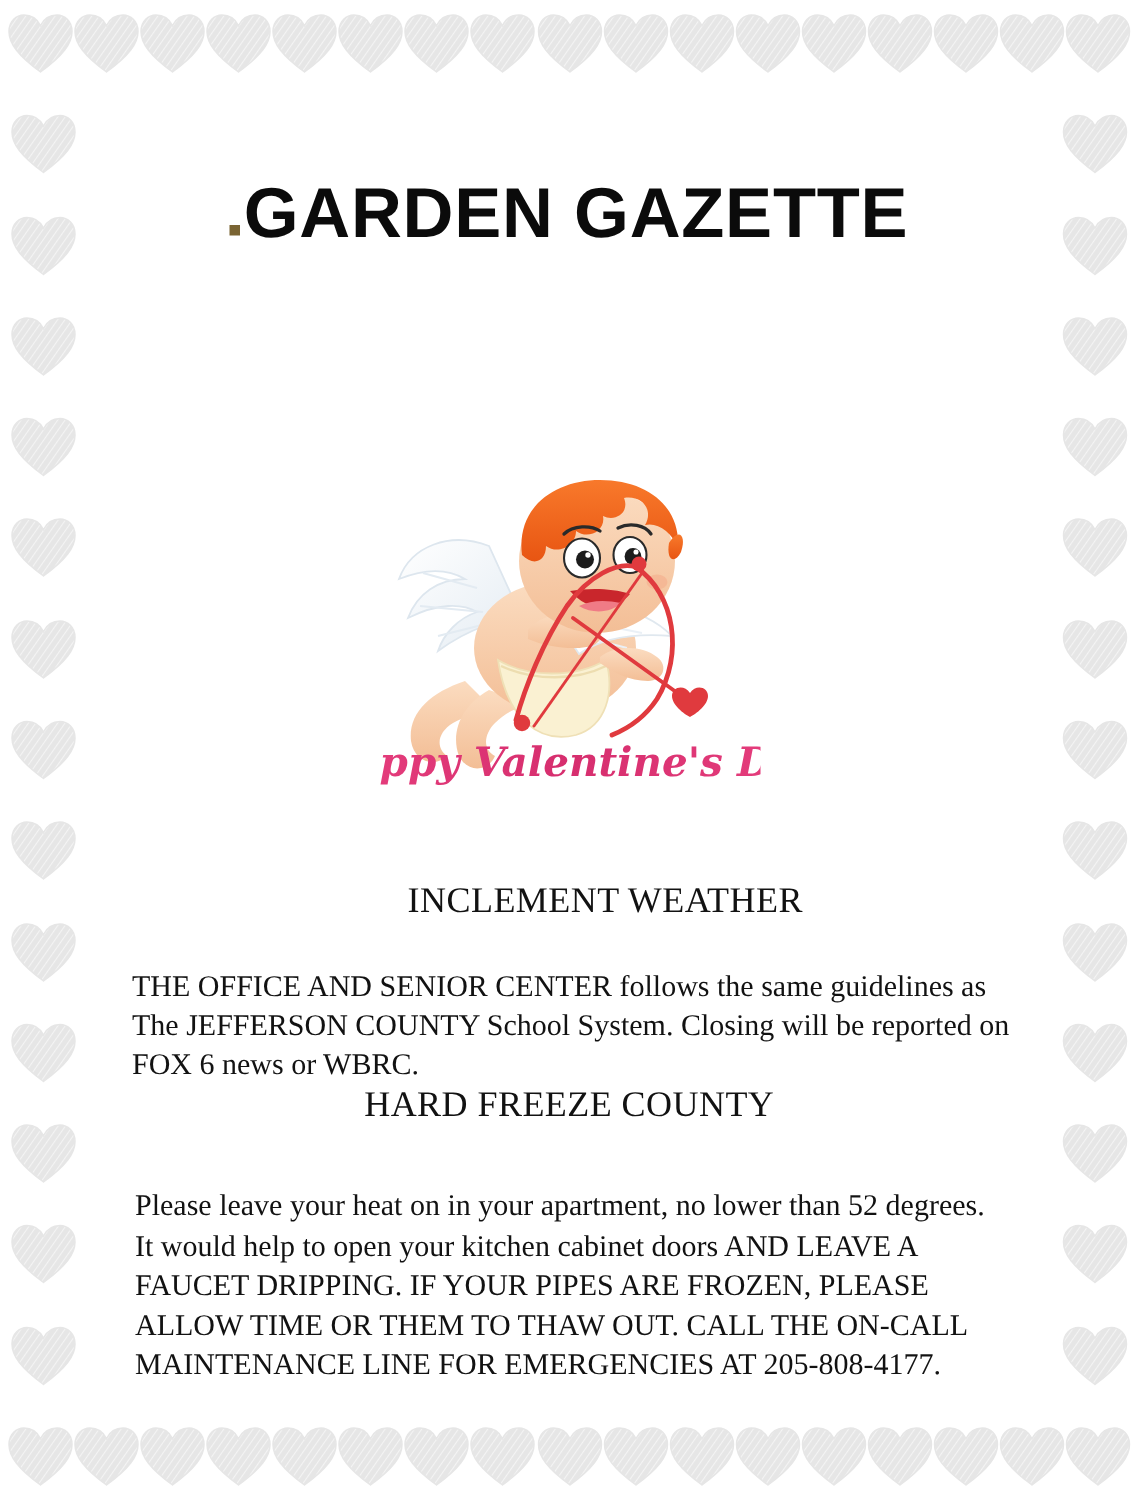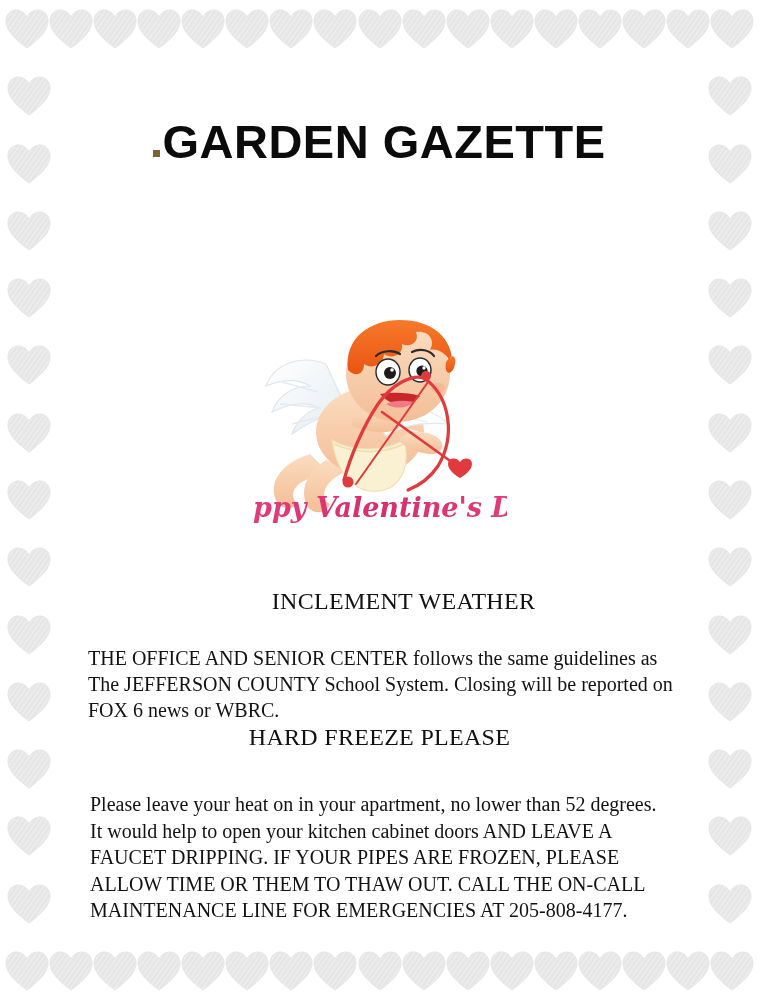--- a/index.html
+++ b/index.html
@@ -887,16 +887,16 @@
         <circle cx="96" cy="170" r="5.5" fill="#E03A3E"></circle>
       </g>
 
       <text x="127" y="205" text-anchor="middle" font-family="DejaVu Serif, serif" font-size="27" font-style="italic" font-weight="bold" fill="url(#capG)" id="clipart-caption">Happy Valentine's Day</text>
     </svg>
   </div>
 
   <div class="head-inclement">INCLEMENT WEATHER</div>
   <div class="para-inclement">THE OFFICE AND SENIOR CENTER follows the same guidelines as The JEFFERSON COUNTY School System. Closing will be reported on FOX 6 news or WBRC.</div>
 
-  <div class="head-freeze">HARD FREEZE PLEASE</div>
+  <div class="head-freeze">HARD FREEZE COUNTY</div>
   <div class="para-freeze">Please leave your heat on in your apartment, no lower than 52 degrees. It would help to open your kitchen cabinet doors AND LEAVE A FAUCET DRIPPING.  IF YOUR PIPES ARE FROZEN, PLEASE ALLOW TIME OR THEM TO THAW OUT. CALL THE ON-CALL MAINTENANCE LINE FOR EMERGENCIES AT 205-808-4177.</div>
 
 </div>
 
 </body></html>

